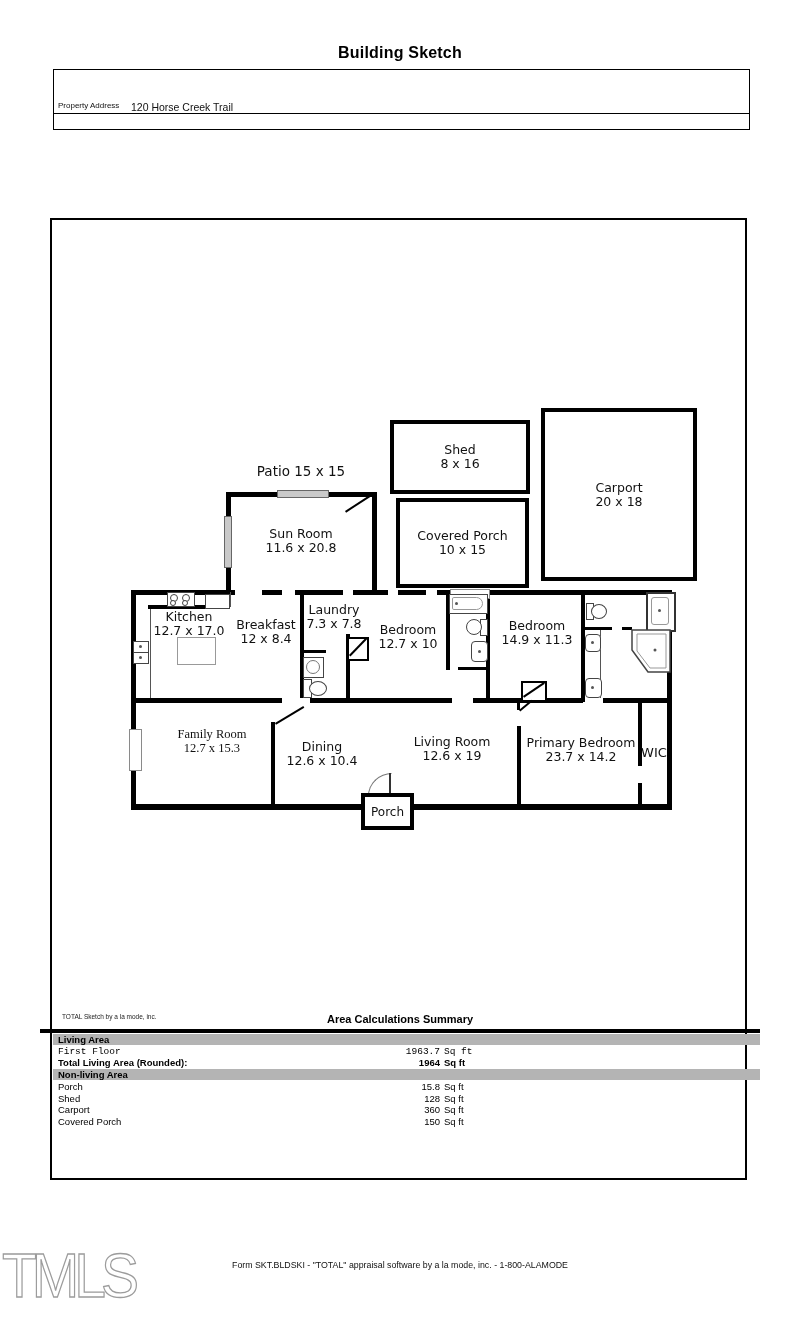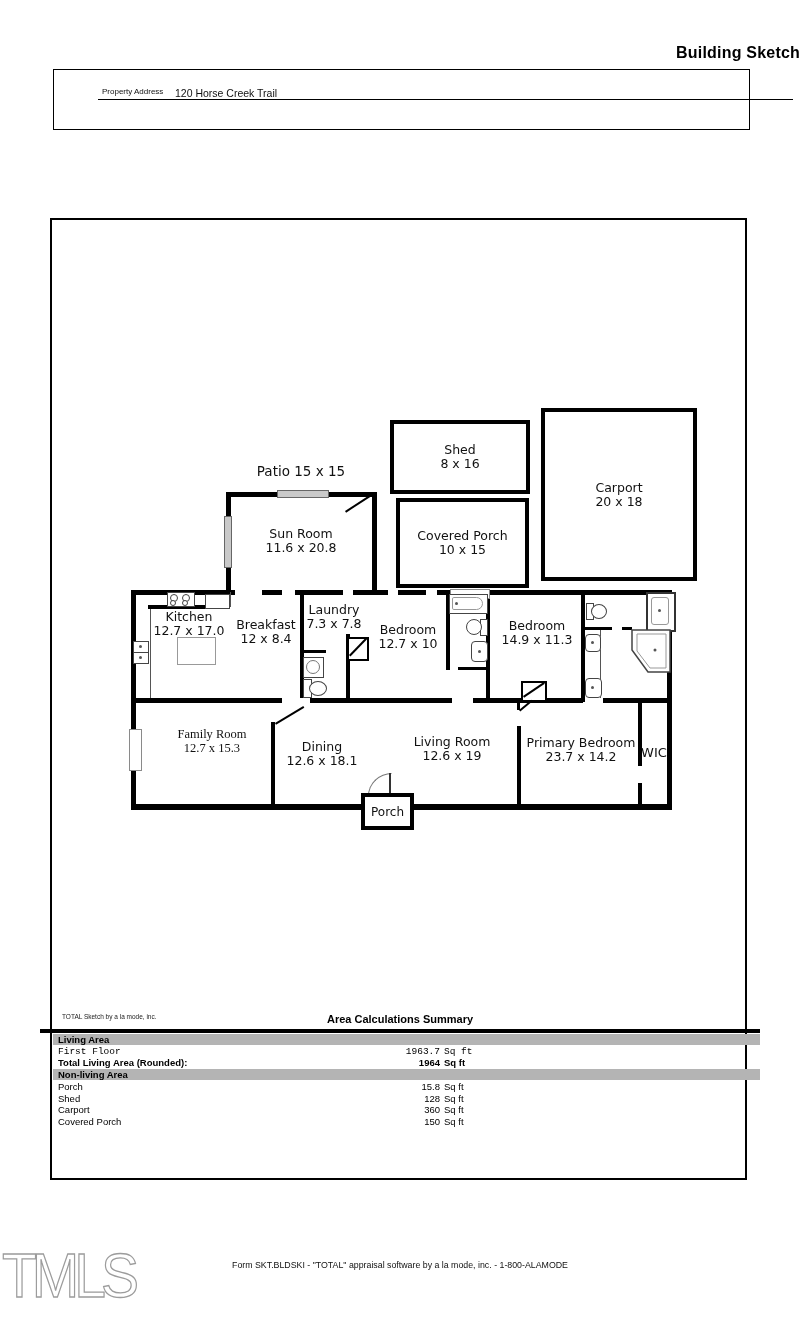--- a/index.html
+++ b/index.html
@@ -1,19 +1,19 @@
 <!DOCTYPE html>
 <html><head>
 <meta charset="utf-8">
 <style>
   html,body{margin:0;padding:0;background:#fff;}
   #page{position:relative;width:800px;height:1317px;background:#fff;overflow:hidden;
         font-family:"Liberation Sans",sans-serif;color:#000;}
   
-  #title{position:absolute;left:0;top:44px;width:800px;text-align:right;
+  #title{position:absolute;left:0;top:44px;width:800px;text-align:center;
          font-size:16px;font-weight:bold;letter-spacing:.2px;}
   #hdrbox{position:absolute;left:53px;top:69px;width:695px;height:59px;border:1px solid #000;}
   .hrow{position:absolute;left:0;width:100%;border-bottom:1px solid #000;height:14px;}
   .hlab{position:absolute;left:4px;top:2px;font-size:8px;color:#111;}
   .hval{position:absolute;top:2px;font-size:10.5px;color:#111;}
   
   #sketchbox{position:absolute;left:50px;top:218px;width:693px;height:958px;border:2px solid #000;}
   .w{position:absolute;background:#000;}
   .gap{position:absolute;background:#fff;}
   .win{position:absolute;background:#fff;border:1px solid #8a8a8a;}
@@ -50,21 +50,21 @@
        border-radius:100% 0 0 0;}
 </style>
 </head>
 <body>
 
 <div id="page">
 
   <div id="title">Building Sketch</div>
 
   <div id="hdrbox">
-    <div class="hrow" style="top:15px;height:14px;margin-left:44px;">
+    <div class="hrow" style="top:29px;height:14px;">
       <span class="hlab">Property Address</span>
       <span class="hval" style="left:77px;">120 Horse Creek Trail</span>
     </div>
   </div>
 
   <div id="sketchbox"></div>
 
   <div>
 
     <div class="box" style="left:390px;top:420px;width:132px;height:66px;">
@@ -214,21 +214,21 @@
     <div class="rlabel" style="left:537px;top:633px;">
       <div>Bedroom</div>
         <div>14.9 x 11.3</div>
     </div>
     <div class="rlabel" style="left:212px;top:741px;font-family:Liberation Serif, serif;">
       <div>Family Room</div>
         <div>12.7 x 15.3</div>
     </div>
     <div class="rlabel" style="left:322px;top:754px;">
       <div>Dining</div>
-        <div>12.6 x 18.1</div>
+        <div>12.6 x 10.4</div>
     </div>
     <div class="rlabel" style="left:452px;top:749px;">
       <div>Living Room</div>
         <div>12.6 x 19</div>
     </div>
     <div class="rlabel" style="left:581px;top:750px;">
       <div>Primary Bedroom</div>
         <div>23.7 x 14.2</div>
     </div>
     <div class="rlabel" style="left:654px;top:753px;font-size:13px;">WIC</div>

